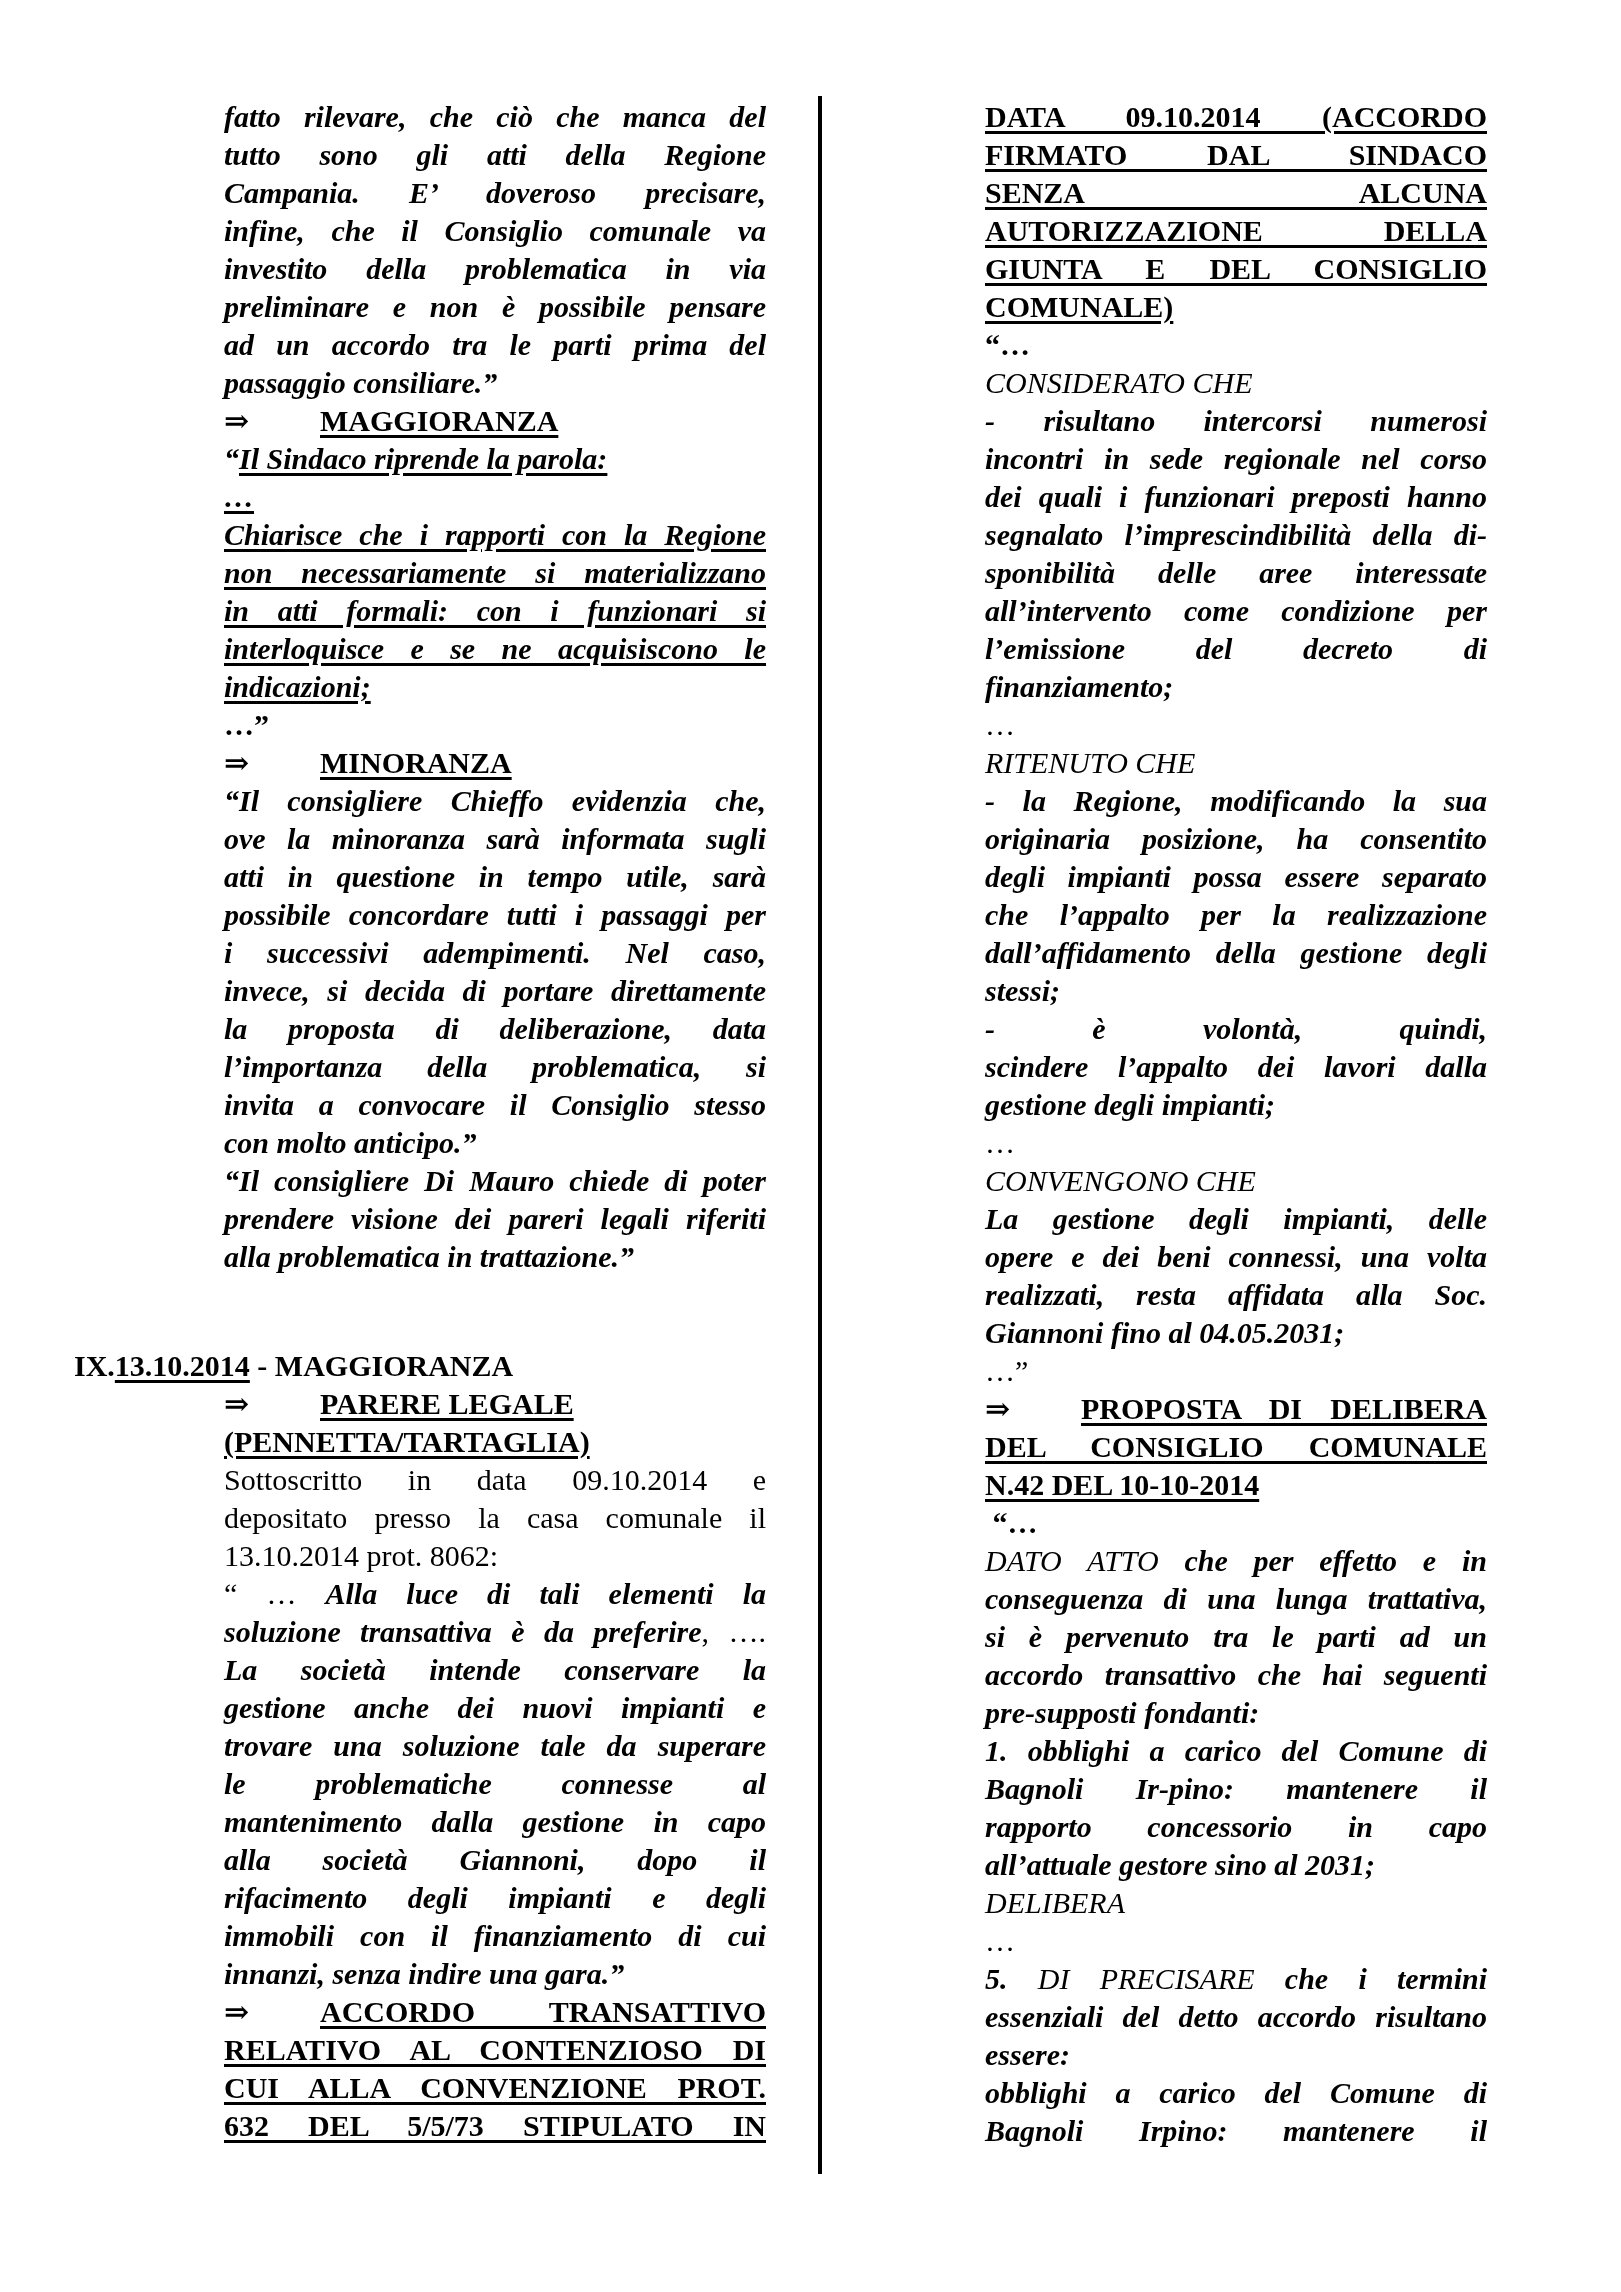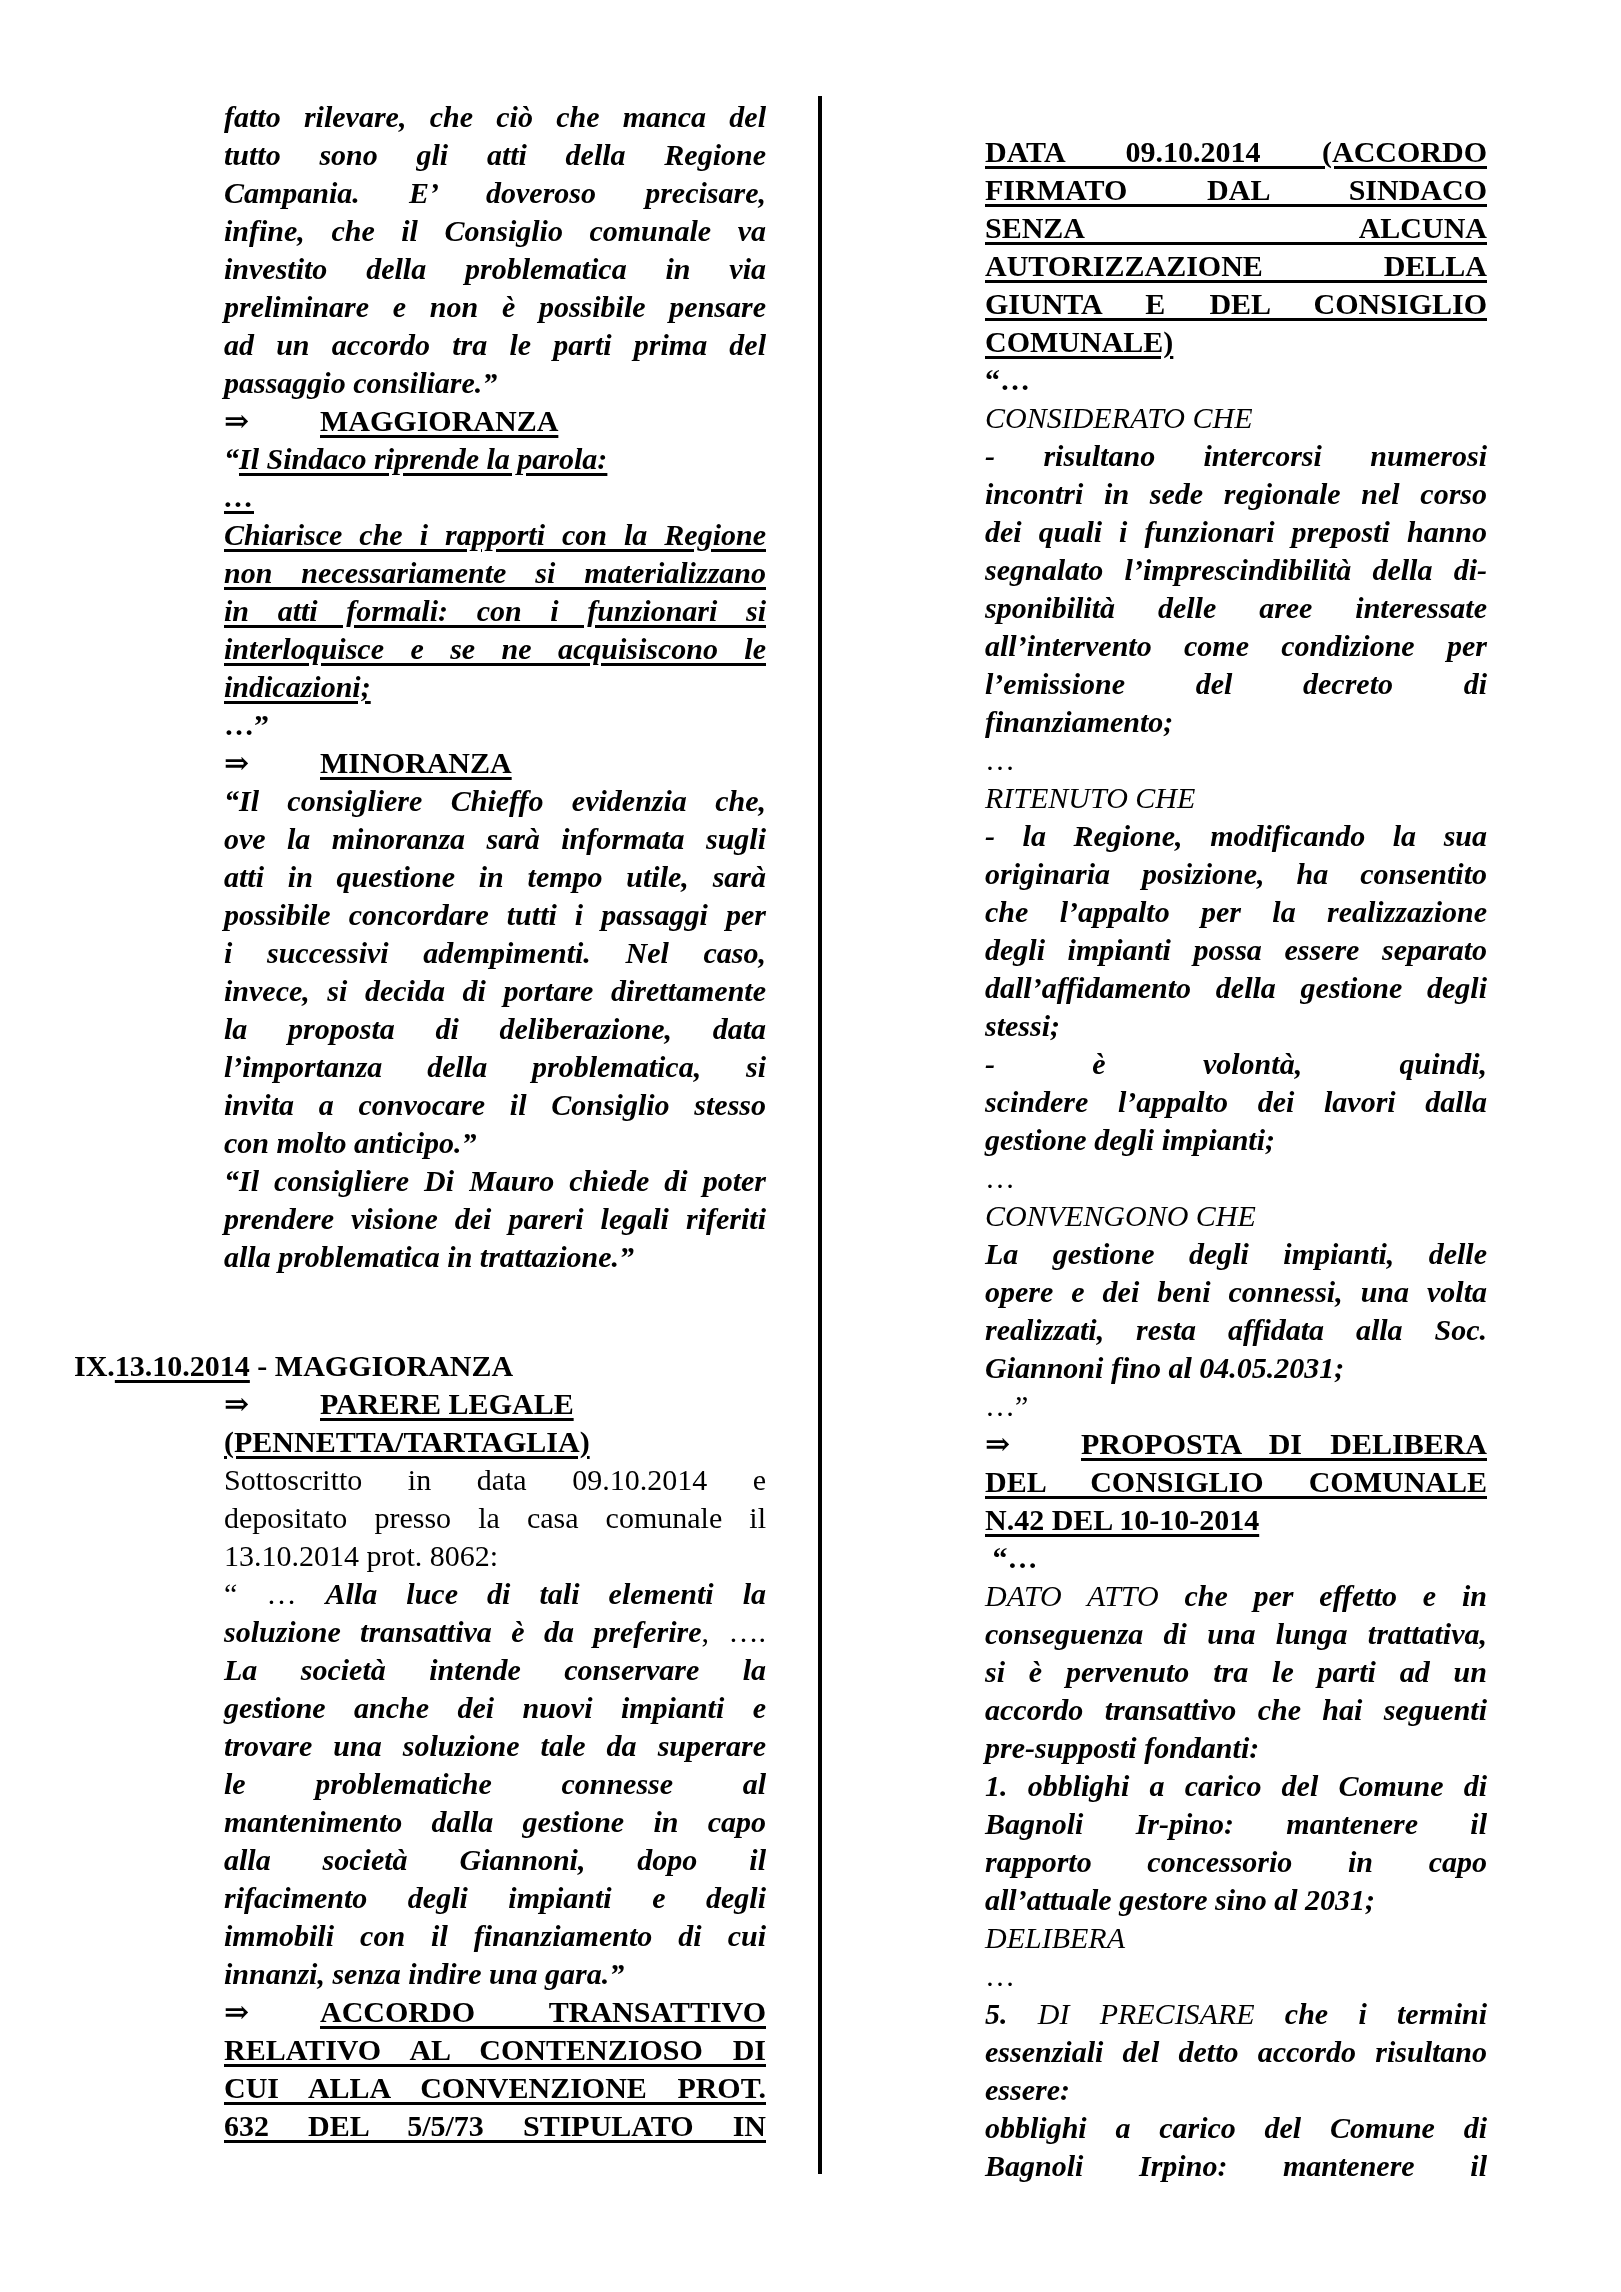--- a/index.html
+++ b/index.html
@@ -107,21 +107,21 @@
     <span class="arrow">⇒</span>
     <span class="b u ln" style="flex:1;">ACCORDO TRANSATTIVO</span>
   </div>
   <div class="b u">
     <span class="ln">RELATIVO AL CONTENZIOSO DI</span>
     <span class="ln">CUI ALLA CONVENZIONE PROT.</span>
     <span class="ln">632 DEL 5/5/73 STIPULATO IN</span>
   </div>
 </div>
 
-<div class="col col-right" style="top:98px;margin-top:35px;">
+<div class="col col-right" style="top:98px;">
   <div class="b u">
     <span class="ln">DATA 09.10.2014 (ACCORDO</span>
     <span class="ln">FIRMATO DAL SINDACO</span>
     <span class="ln">SENZA ALCUNA</span>
     <span class="ln">AUTORIZZAZIONE DELLA</span>
     <span class="ln">GIUNTA E DEL CONSIGLIO</span>
     <span class="ln last">COMUNALE)</span>
   </div>
   <span class="ln last b">“…</span>
 
@@ -135,22 +135,22 @@
     <span class="ln">all’intervento come condizione  per</span>
     <span class="ln">l’emissione del decreto di</span>
     <span class="ln last">finanziamento;</span>
   </div>
   <span class="ln last">…</span>
 
   <span class="ln last i">RITENUTO CHE</span>
   <div class="ib">
     <span class="ln">- la Regione, modificando la sua</span>
     <span class="ln">originaria posizione, ha consentito</span>
+    <span class="ln">degli impianti possa essere separato</span>
     <span class="ln">che l’appalto per la realizzazione</span>
-    <span class="ln">degli impianti possa essere separato</span>
     <span class="ln">dall’affidamento della gestione degli</span>
     <span class="ln last">stessi;</span>
     <span class="ln">- è volontà, quindi,</span>
     <span class="ln">scindere l’appalto dei lavori dalla</span>
     <span class="ln last">gestione degli impianti;</span>
   </div>
   <span class="ln last">…</span>
 
   <span class="ln last i">CONVENGONO CHE</span>
   <div class="ib">

